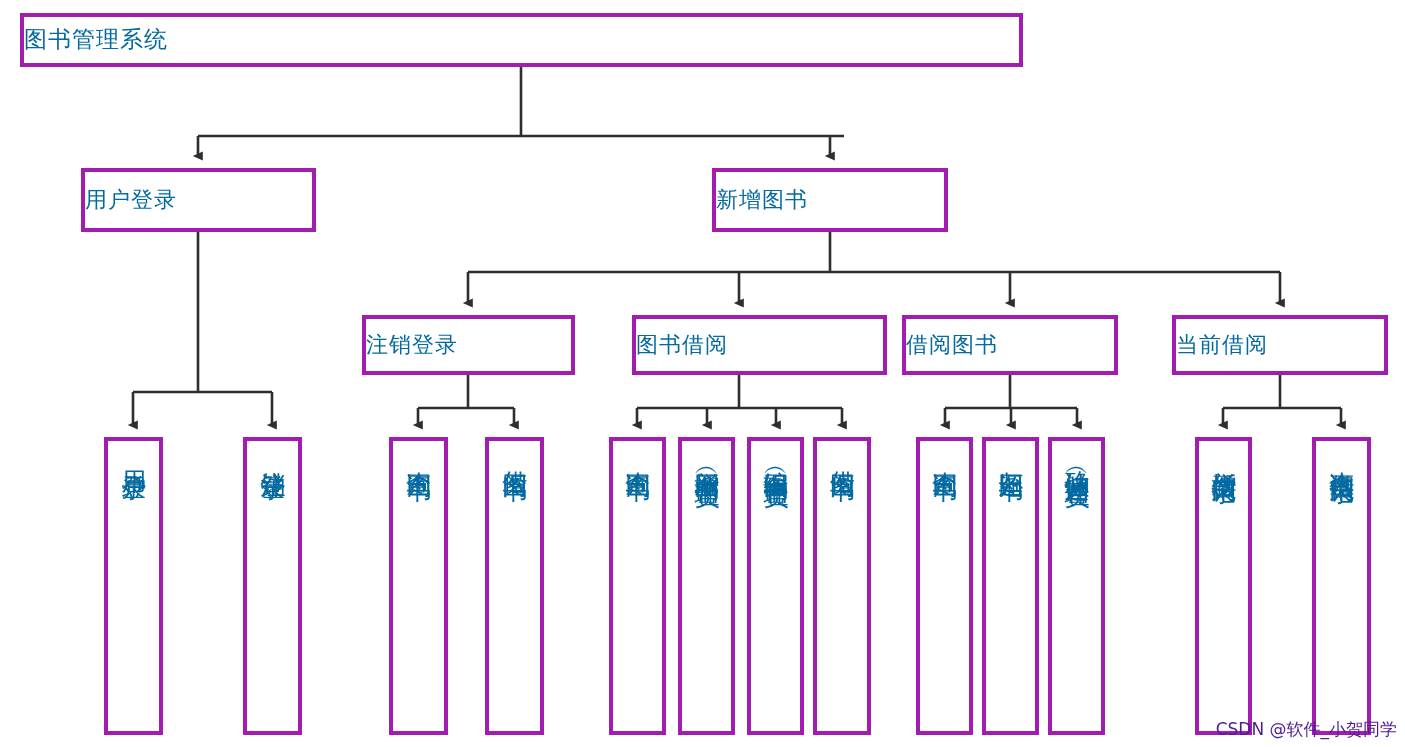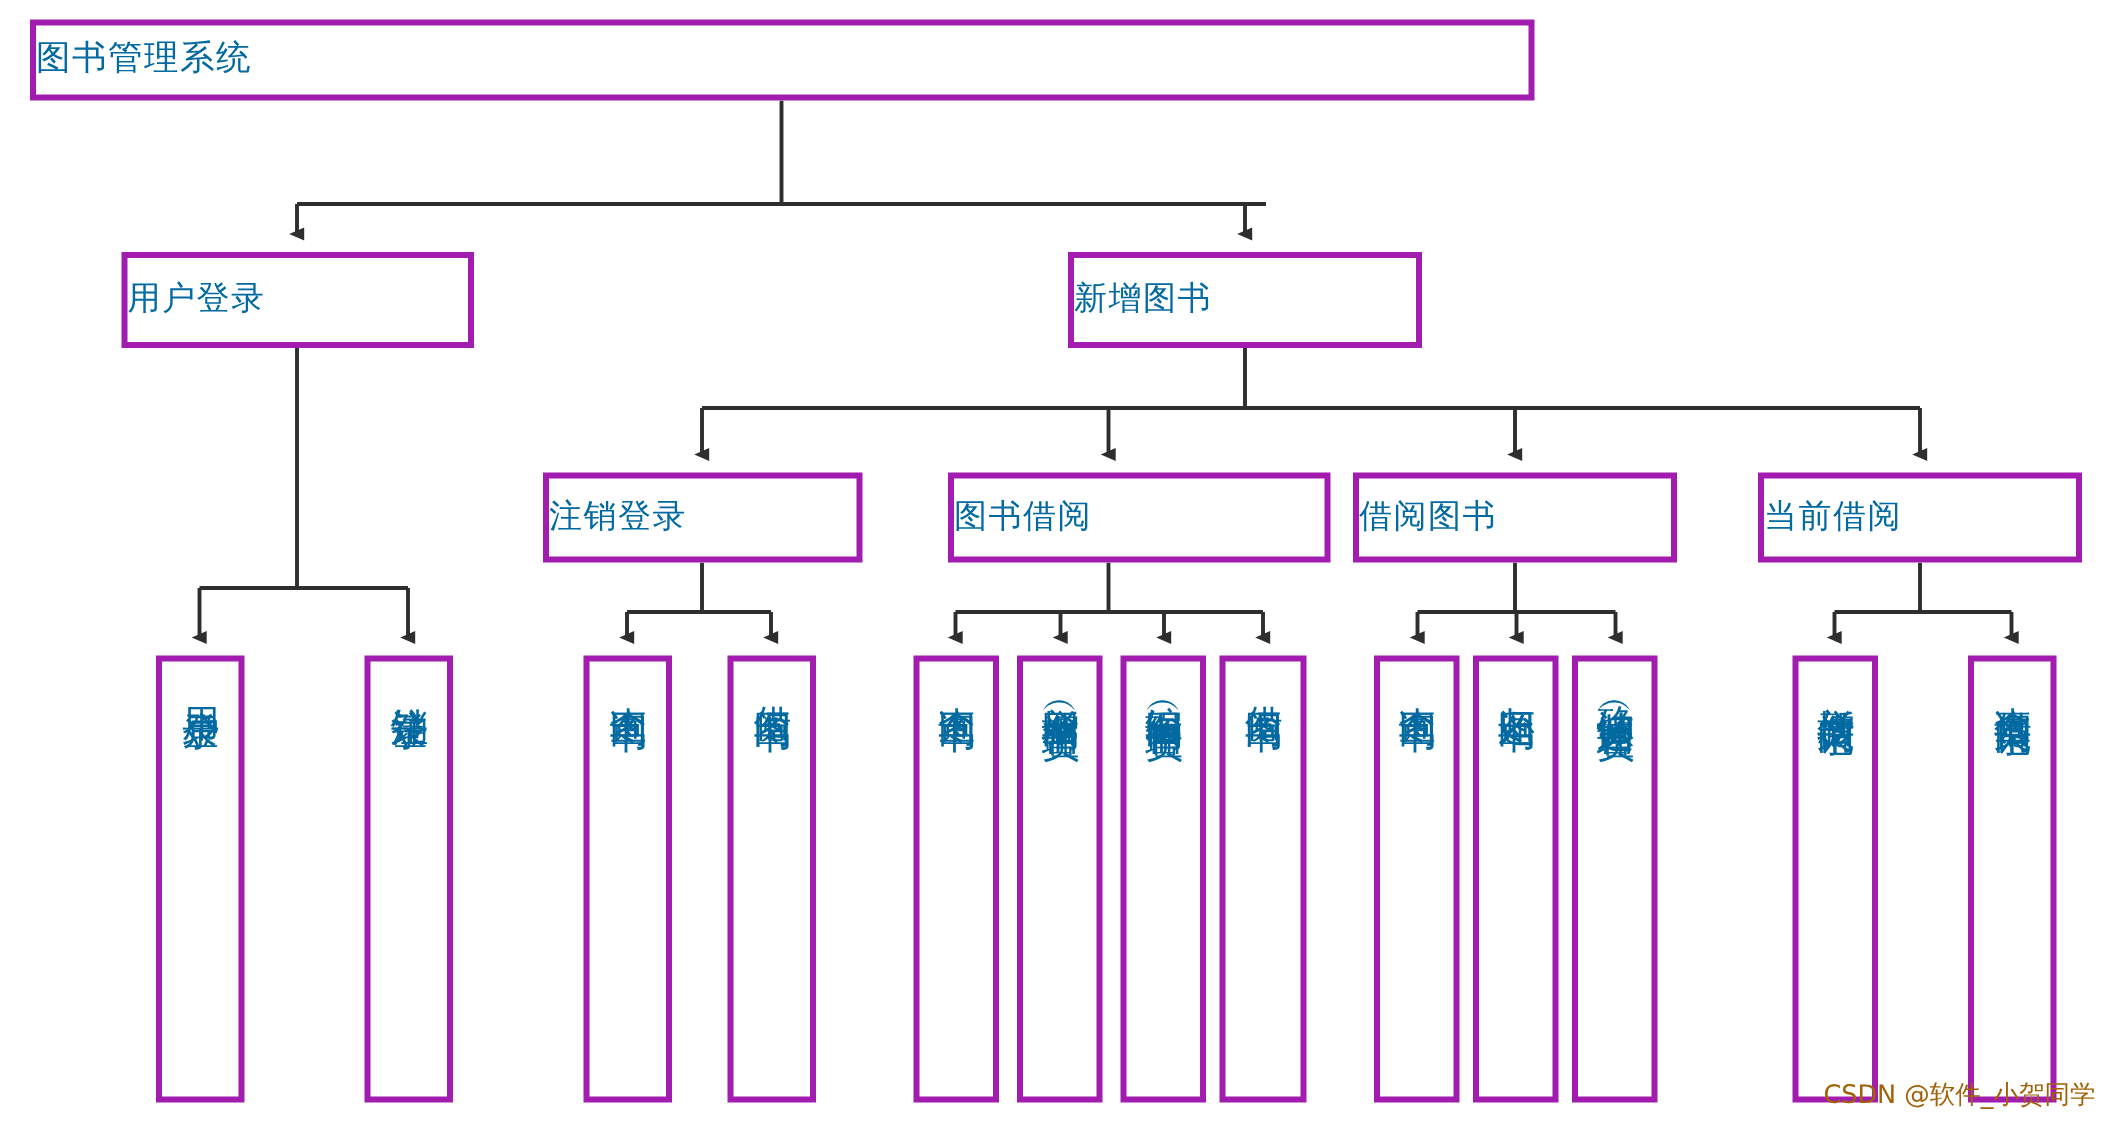--- a/index.html
+++ b/index.html
@@ -41,21 +41,21 @@
     line-height:1.04;
     letter-spacing:2px;
     white-space:nowrap;
     margin:0 auto;
   }
 
   #watermark{
     position:absolute;
     right:8px;bottom:6px;
     font-size:17px;
-    color:#a16207;
+    color:#4c1d95;
     z-index:5;
     white-space:nowrap;
     pointer-events:none;
   }
 </style>
 </head>
 <body>
 
 <div id="canvas">
 

